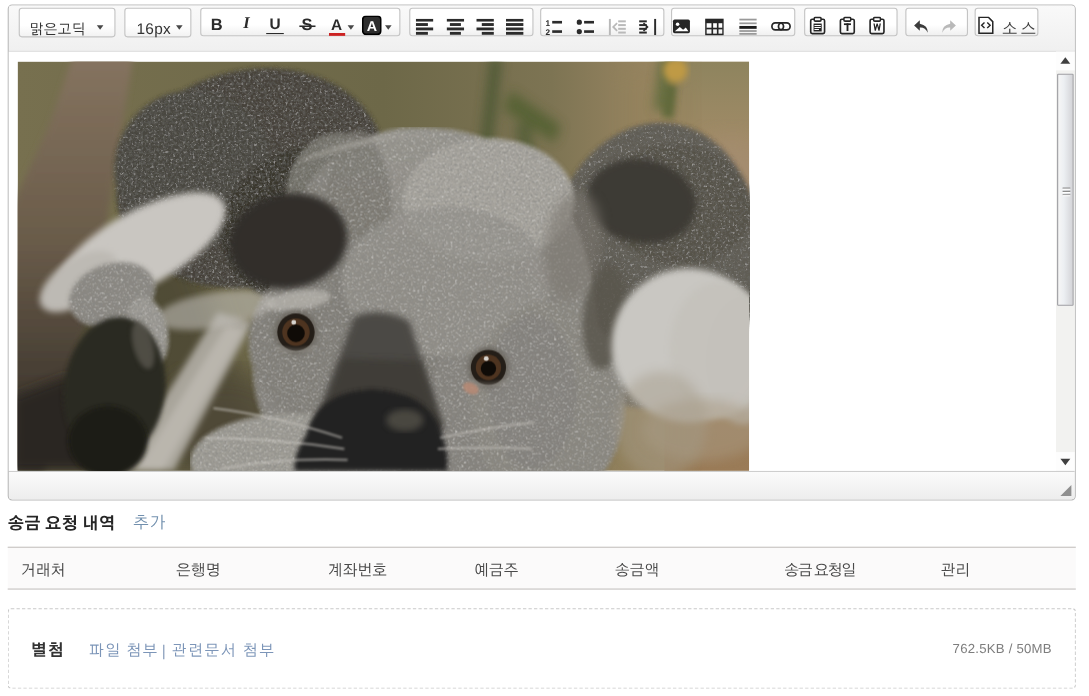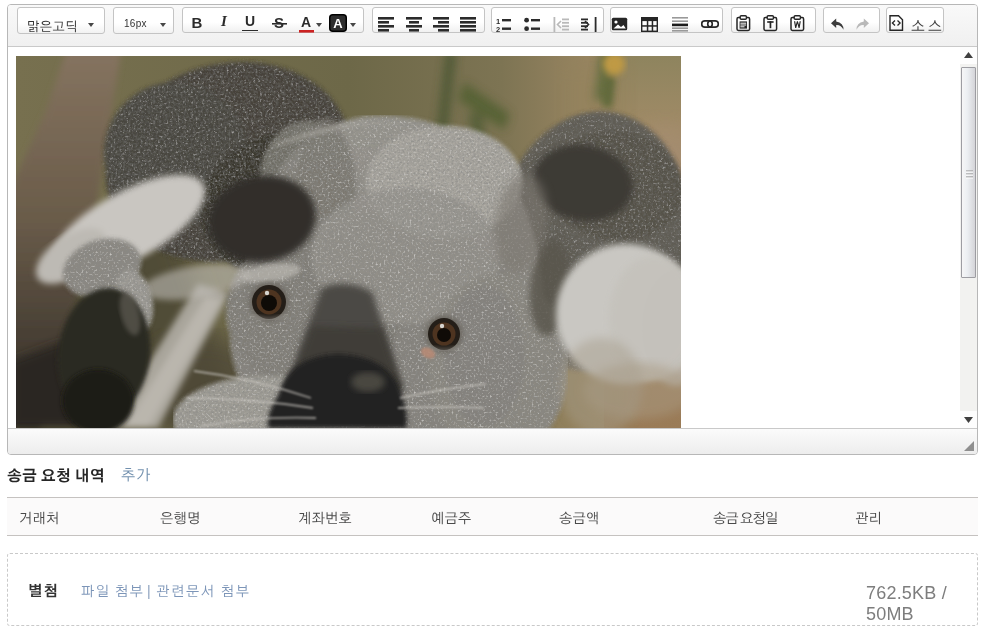--- a/index.html
+++ b/index.html
@@ -22,21 +22,21 @@
 <div class="abs toolbar" style="left:8px;top:5px"></div>
 <div class="combo" style="left:17px;width:88px"></div>
 <svg style="position:absolute;left:27px;top:17px;overflow:visible" width="52" height="20" viewBox="0 -14 52 20">
     <path transform="translate(0.00,0) scale(0.012695,-0.012695)" d="M96 429V779H549V429ZM172 491H473V717H172ZM737 376V822H814V627H939V558H814V376ZM192 -75V154H458V261H187V324H534V94H267V-11H302Q475 -11 598 0V-62Q451 -75 229 -75ZM580 254V321H815V-91H738V254Z" fill="#333"></path>
     <path transform="translate(12.69,0) scale(0.012695,-0.012695)" d="M153 627Q153 683 200.5 723.5Q248 764 323.0 782.5Q398 801 492 801Q635 801 732.5 755.5Q830 710 830 627Q830 571 782.0 530.5Q734 490 659.0 471.5Q584 453 492 453Q344 453 248.5 498.5Q153 544 153 627ZM238 627Q238 574 314.0 545.0Q390 516 492 516Q559 516 615.5 528.0Q672 540 708.5 566.0Q745 592 745 627Q745 679 670.5 708.5Q596 738 492 738Q393 738 315.5 708.5Q238 679 238 627ZM44 272V336H935V272ZM190 -59V186H267V8H830V-59Z" fill="#333"></path>
     <path transform="translate(25.38,0) scale(0.012695,-0.012695)" d="M167 667V736H820Q820 479 762 233H685Q713 345 728.0 466.0Q743 587 743 667ZM43 31V98H388V440H465V98H935V31Z" fill="#333"></path>
     <path transform="translate(38.08,0) scale(0.012695,-0.012695)" d="M140 375V761H612V696H215V440H250Q319 440 458.0 447.5Q597 455 708 471V408Q588 392 433.0 383.5Q278 375 188 375ZM775 272V822H852V272ZM218 155V222H852V-101H775V155Z" fill="#333"></path>
   </svg>
 <div class="caret" style="left:88px;top:23px"></div>
 <div class="combo" style="left:113px;width:61px"></div>
-<div class="abs" style="left:124px;top:18px;font-size:10px;color:#333;letter-spacing:0.3px">16px</div>
+<div class="abs" style="left:124px;top:18px;font-size:14px;color:#333;letter-spacing:0.3px">16px</div>
 <div class="caret" style="left:160px;top:23px"></div>
 <div class="tgroup" style="left:182px;width:182px"></div>
 <div class="tgroup" style="left:372px;width:113px"></div>
 <div class="tgroup" style="left:491px;width:113px"></div>
 <div class="tgroup" style="left:610px;width:113px"></div>
 <div class="tgroup" style="left:731px;width:85px"></div>
 <div class="tgroup" style="left:823px;width:57px"></div>
 <div class="tgroup" style="left:886px;width:58px"></div>
 <div class="abs" style="left:189px;top:14px;width:16px;font:bold 15px 'Liberation Sans';color:#2b2b2b;text-align:center">B</div>
 <div class="abs" style="left:216px;top:13px;width:16px;font:italic bold 15px 'Liberation Serif';color:#2b2b2b;text-align:center">I</div>
@@ -420,12 +420,12 @@
   </svg>
 <div class="abs" style="left:147px;top:583px;color:#8ba0bd;font-size:14px">|</div>
 <svg style="position:absolute;left:156px;top:580px;overflow:visible" width="96" height="22" viewBox="0 -16 96 22">
     <path transform="translate(0.00,0) scale(0.013672,-0.013672)" d="M142 699V764H617Q617 598 577 436H502Q542 585 542 699ZM68 283V349H166Q542 349 715 371V307Q524 283 165 283ZM285 323V577H360V323ZM747 142V822H823V510H952V443H823V142ZM226 -62V203H303V7H854V-62Z" fill="#7c95b8"></path>
     <path transform="translate(14.95,0) scale(0.013672,-0.013672)" d="M130 252V543H472V705H125V769H548V482H206V315H236Q434 315 619 336V276Q404 252 174 252ZM593 360V424H777V598H593V662H777V822H854V131H777V360ZM246 -69V183H323V-1H884V-69Z" fill="#7c95b8"></path>
     <path transform="translate(29.91,0) scale(0.013672,-0.013672)" d="M181 481V787H802V481ZM259 545H726V723H259ZM44 299V365H935V299H547V107H471V299ZM184 -60V192H261V8H829V-60Z" fill="#7c95b8"></path>
     <path transform="translate(44.86,0) scale(0.013672,-0.013672)" d="M37 94Q305 302 305 621V773H380V624Q380 537 403.0 455.5Q426 374 464.0 311.5Q502 249 543.0 203.0Q584 157 627 124L572 74Q511 117 439.5 217.5Q368 318 344 406Q320 314 248.0 214.0Q176 114 97 45ZM531 418V490H766V822H843V-90H766V418Z" fill="#7c95b8"></path>
     <path transform="translate(64.73,0) scale(0.013672,-0.013672)" d="M209 744V806H537V744ZM67 314Q159 343 242.0 407.5Q325 472 327 537V586H101V650H634V586H417V539Q419 482 492.0 421.5Q565 361 645 330L604 280Q544 302 475.0 348.0Q406 394 373 443Q339 393 262.0 340.5Q185 288 109 262ZM595 447V515H777V822H854V268H777V447ZM239 -80V218H854V-80ZM316 -14H777V152H316Z" fill="#7c95b8"></path>
     <path transform="translate(79.68,0) scale(0.013672,-0.013672)" d="M181 377V796H258V655H725V796H802V377ZM258 443H725V591H258ZM43 179V247H935V179H530V-92H453V179Z" fill="#7c95b8"></path>
   </svg>
-<div class="abs" style="left:866px;top:583px;font-size:18px;color:#7d7d7d;letter-spacing:0.2px">762.5KB / 50MB</div>
+<div class="abs" style="left:866px;top:583px;font-size:12px;color:#7d7d7d;letter-spacing:0.2px">762.5KB / 50MB</div>
 </body></html>

